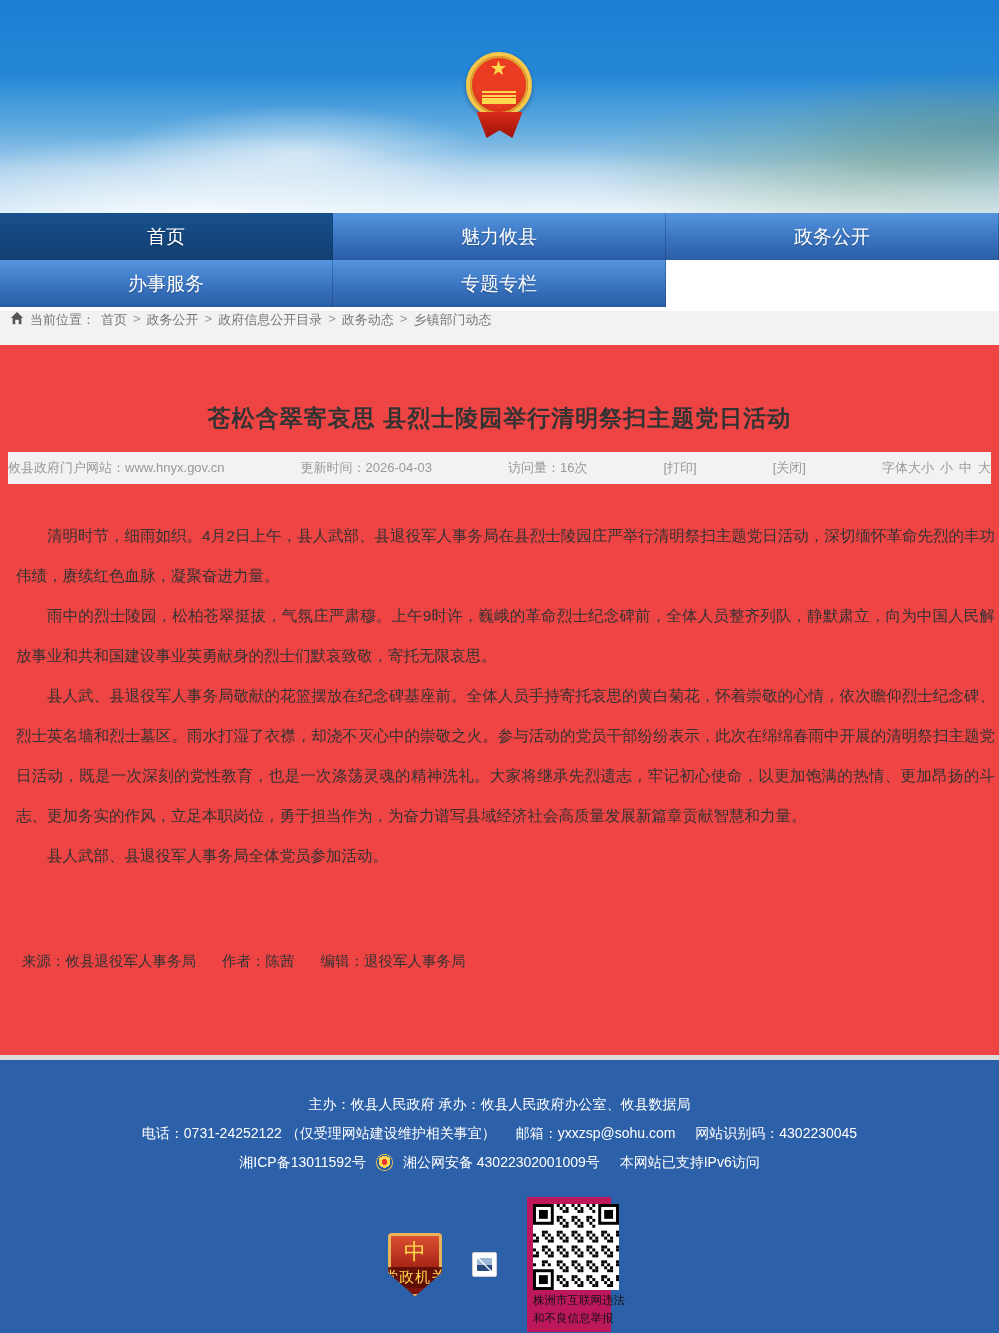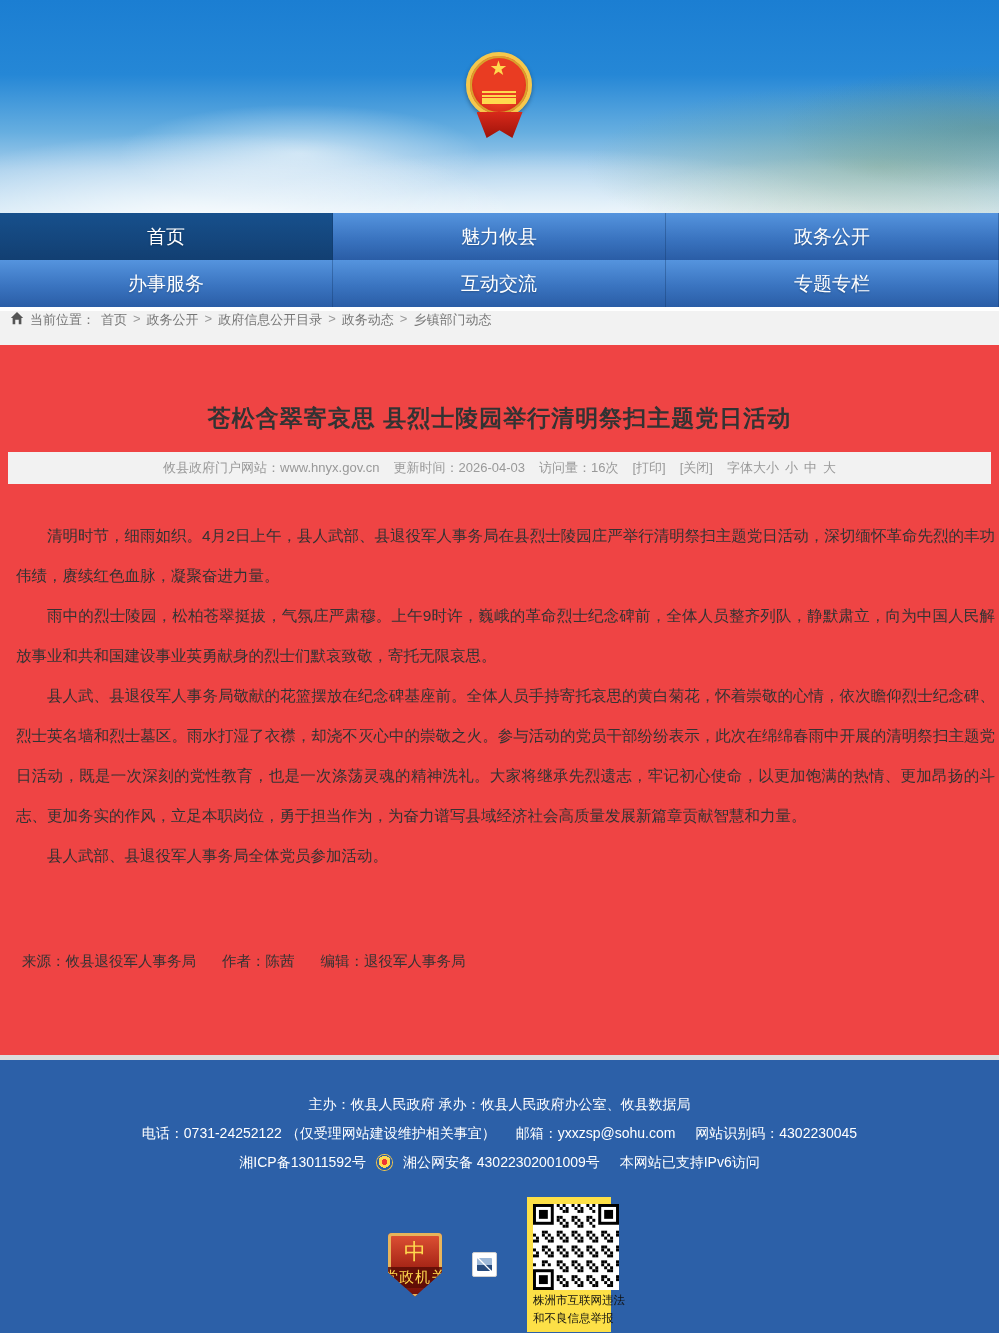--- a/index.html
+++ b/index.html
@@ -75,21 +75,21 @@
   .crumb-sep { color:#999; }
 
   
   .content { min-height:710px; background:#ef4444; }
   .article-title {
     padding-top:58px; text-align:center;
     font-size:23px; font-weight:bold; color:#333; letter-spacing:1px;
   }
   .meta-bar {
     margin:18px 8px 0 8px; height:32px; background:#f2f2f2;
-    display:flex; align-items:center; justify-content:center; gap:14px;
+    display:flex; align-items:center; justify-content:space-between; gap:14px;
     font-size:13px; color:#999;
   }
   .meta-bar .meta-link { color:#999; cursor:pointer; }
   .font-size-group { display:flex; gap:6px; }
   .font-size-group span { cursor:pointer; }
   .article-body { padding:32px 4px 0 16px; }
   .article-body p {
     font-size:15.5px; color:#333; line-height:40px;
     text-align:justify; text-indent:2em;
   }
@@ -132,21 +132,21 @@
     width:25px; height:25px; background:#fff; border:1px solid #cfcfcf; border-radius:2px;
     display:flex; align-items:center; justify-content:center;
   }
   .mini-icon .pic {
     width:15px; height:13px; border-radius:1px;
     background:
       linear-gradient(45deg, transparent 46%, #fff 47% 53%, transparent 54%) ,
       linear-gradient(180deg,#9db8d8 0 55%, #274b7e 55% 100%);
   }
   .qr-box {
-    width:84px; background:#fde047; padding:7px 0 6px 6px; text-align:center;
+    width:84px; background:#be185d; padding:7px 0 6px 6px; text-align:center;
   }
   .qr-box svg { width:86px; height:86px; display:block; margin:0 auto; }
   .qr-caption { font-size:11.5px; color:#111; line-height:15px; margin-top:3px; white-space:nowrap; }
 </style>
 </head>
 <body>
 
 <div class="banner">
   <div class="banner-inner">
     <div class="emblem">
@@ -157,21 +157,20 @@
       <div class="emblem-ribbon"></div>
     </div>
   </div>
 </div>
 
 <div class="nav">
   <div class="nav-cell active">首页</div>
   <div class="nav-cell">魅力攸县</div>
   <div class="nav-cell">政务公开</div>
   <div class="nav-cell">办事服务</div>
-  <div class="nav-cell">互动交流</div>
   <div class="nav-cell">专题专栏</div>
 </div>
 
 <div class="crumb-gap"></div>
 
 <div class="breadcrumb">
   <span class="home-icon">
     <svg viewBox="0 0 16 16" width="14" height="14">
         <path d="M8 1 L15 8 H13 V15 H10 V10 H6 V15 H3 V8 H1 Z" fill="#555"></path>
       </svg>

